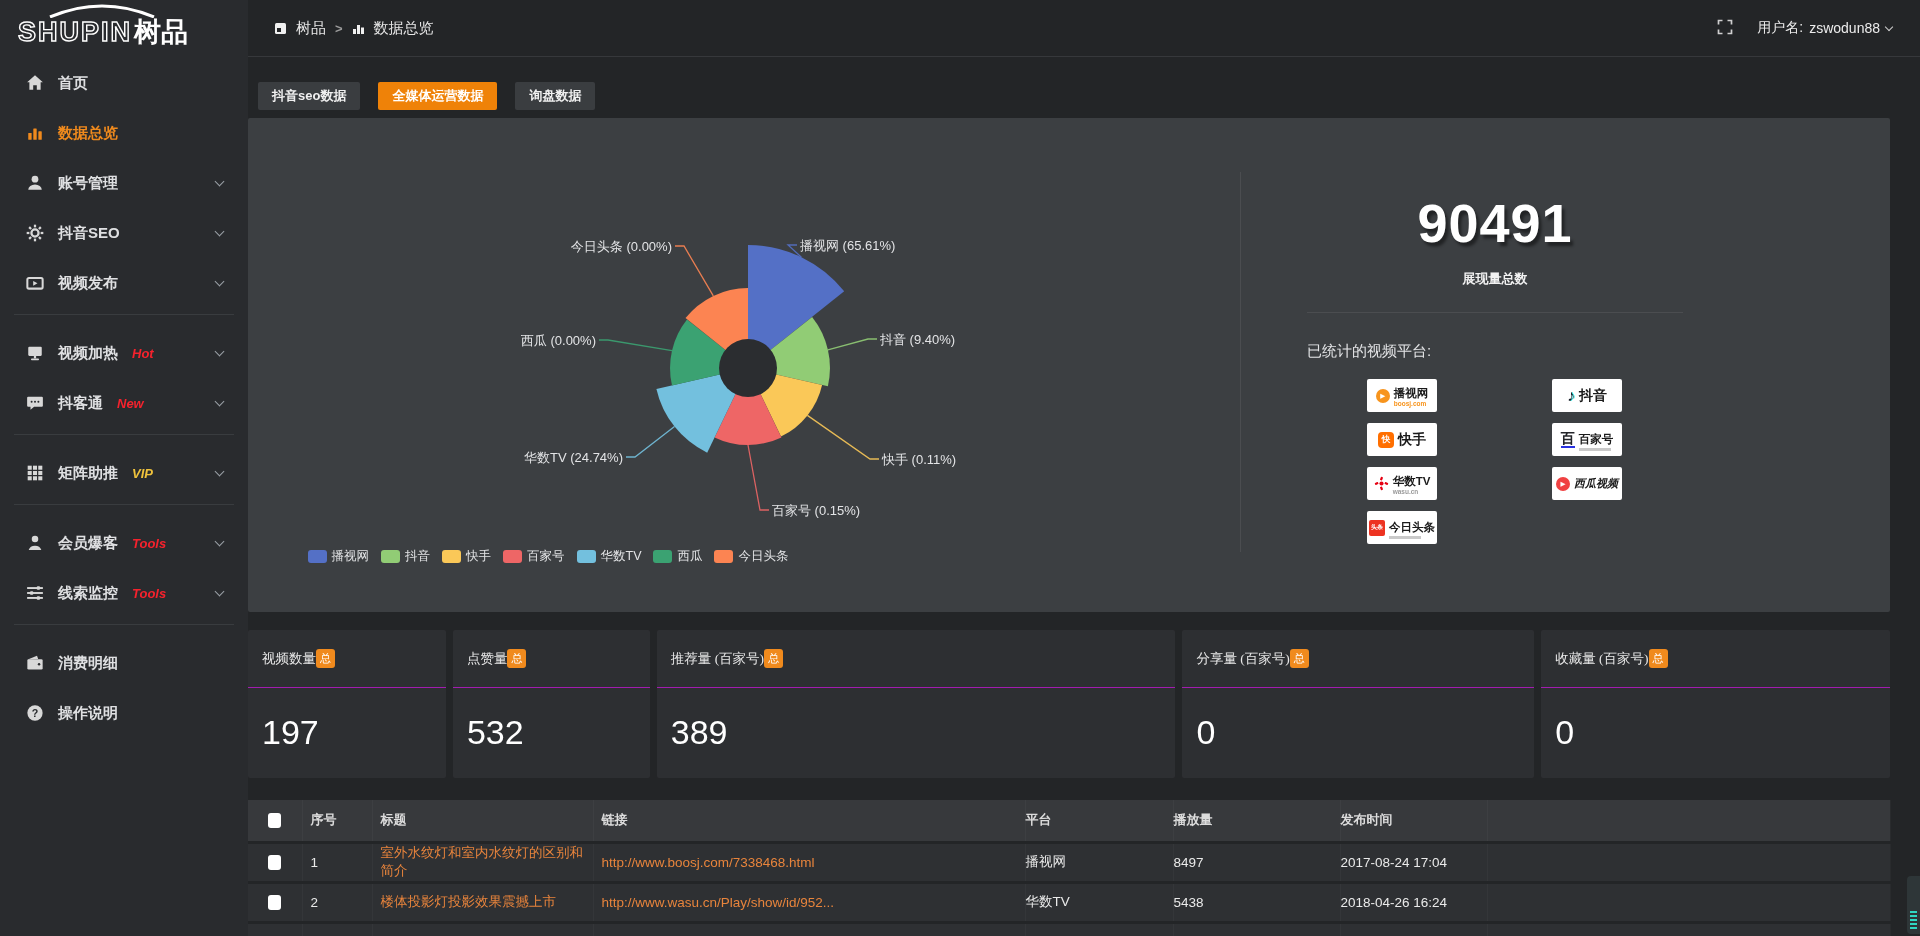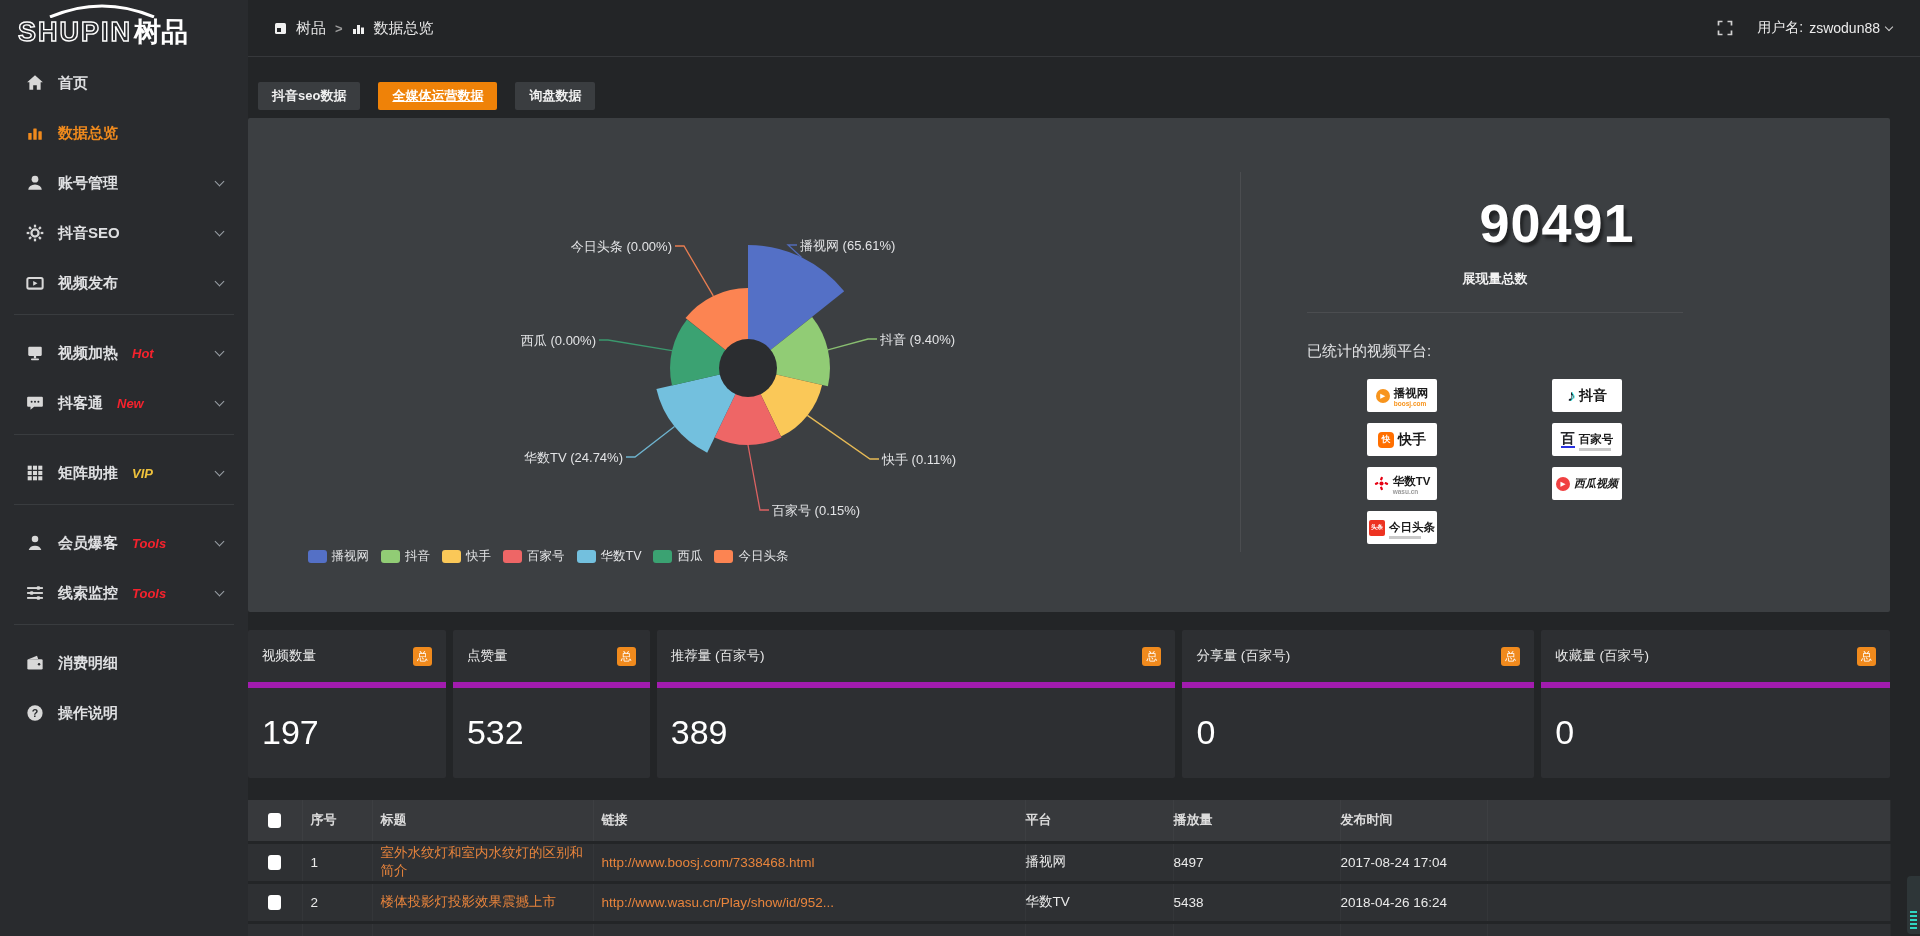--- a/index.html
+++ b/index.html
@@ -21,39 +21,39 @@
   .tag-gold { color:#f0c33c; }
   .chev { position:absolute; right:25px; width:7px; height:7px; border-right:1.6px solid #9aa0a6; border-bottom:1.6px solid #9aa0a6; transform:rotate(45deg); margin-top:-3px; }
   .s-div { height:1px; background:#393c3f; margin:6px 14px 13px 14px; }
 
   
   .main { margin-left:248px; height:936px; position:relative; }
   .topbar { height:57px; border-bottom:1px solid #36383b; display:flex; align-items:center; padding:0 28px 0 26px; }
   .crumb { display:flex; align-items:center; gap:9px; font-size:15px; }
   .crumb-ic { display:inline-flex; }
   .crumb-sep { color:#9b9b9b; font-size:13px; font-weight:bold; }
-  .top-right { margin-left:auto; display:flex; align-items:center; gap:24px; }
+  .top-right { margin-left:auto; display:flex; gap:24px; }
   .user-box { display:flex; align-items:center; gap:6px; font-size:14px; color:#ececec; cursor:pointer; }
   .chev-sm { width:6px; height:6px; border-right:1.4px solid #cfcfcf; border-bottom:1.4px solid #cfcfcf; transform:rotate(45deg); margin-top:-3px; }
 
   
   .tabs { display:flex; gap:18px; margin:25px 0 8px 10px; }
   .tab { height:28px; padding:0 14px; display:flex; align-items:center; background:#3a3d40; color:#f0f0f0; font-size:13px; font-weight:bold; border-radius:2px; cursor:pointer; }
-  .tab.active { background:#ef8208; color:#fff;text-decoration:underline; }
+  .tab.active { background:#ef8208; color:#fff; }
 
   
   .panel { position:relative; width:1642px; height:494px; background:#3c3f42; border-radius:2px; }
   #pie-svg { position:absolute; left:0; top:0; }
   #pie-svg text { font-family:"Liberation Sans","DejaVu Sans",sans-serif; }
   .legend { position:absolute; left:0; top:430px; width:600px; display:flex; justify-content:center; gap:12px; }
   .lg-item { display:flex; align-items:center; gap:5px; cursor:pointer; }
   .lg-chip { width:19px; height:13px; border-radius:3px; display:inline-block; }
   .lg-txt { font-size:12.5px; color:#e3e4e6; }
   .vdiv { position:absolute; left:992px; top:54px; width:1px; height:380px; background:#4b4d50; }
-  .total-value { position:absolute; left:1121px; top:74px; width:376px; text-align:center; font-size:54px; font-weight:bold; color:#fff; letter-spacing:1px; text-shadow:3px 4px 3px rgba(0,0,0,0.45); }
+  .total-value { position:absolute; left:1059px; top:74px; width:376px; text-align:center; font-size:54px; font-weight:bold; color:#fff; letter-spacing:1px; text-shadow:3px 4px 3px rgba(0,0,0,0.45); }
   .total-label { position:absolute; left:1059px; top:152px; width:376px; text-align:center; font-size:13px; font-weight:bold; color:#f2f2f2; }
   .sec-hr { position:absolute; left:1059px; top:194px; width:376px; height:1px; background:#4b4d50; }
   .plat-label { position:absolute; left:1059px; top:224px; font-size:15px; color:#e3e4e6; }
   .badges { position:absolute; left:1119px; top:261px; display:grid; grid-template-columns:70px 70px; column-gap:115px; row-gap:11px; grid-auto-rows:33px; }
   .badge { background:#fff; border-radius:2px; display:flex; align-items:center; justify-content:center; gap:4px; overflow:hidden; }
   .p-name { font-size:11.5px; font-weight:bold; color:#1a1a1a; line-height:1.05; }
   .p-name.big { font-size:14px; }
   .p-name.ital { font-style:italic; font-size:11px; }
   .p-sub { display:block; font-size:6.5px; font-weight:bold; color:#f7941d; line-height:1; }
   .p-sub.gray { color:#9a9a9a; }
@@ -62,21 +62,21 @@
   .pi-boosj { background:#f7941d; }
   .pi-xigua { background:#f04142; }
   .pi-note { font-size:16px; font-weight:bold; color:#161823; text-shadow:1px 0 0 #25f4ee; line-height:1; }
   .pi-ks { width:16px; height:16px; background:#ff6f00; border-radius:4px; color:#fff; font-size:8.5px; font-weight:bold; display:inline-flex; align-items:center; justify-content:center; flex:none; }
   .pi-bai { font-size:14px; font-weight:900; color:#24252a; border-bottom:2px solid #2932e1; line-height:1.1; }
   .pi-tt { width:16px; height:16px; background:#ed3321; border-radius:2px; color:#fff; font-size:6px; font-weight:bold; display:inline-flex; align-items:center; justify-content:center; flex:none; }
 
   
   .cards { display:flex; gap:7px; margin-top:18px; width:1642px; }
   .card { height:148px; background:#2d2f32; border-radius:2px; }
-  .card-h { height:58px; display:flex; align-items:center; justify-content:space-between; padding:0 14px; border-bottom:6px solid #a21caf; }
+  .card-h { height:58px; display:flex; align-items:center; justify-content:flex-start; padding:0 14px; border-bottom:1px solid #a21caf;font-family:Liberation Serif, serif; }
   .card-label { font-size:13.5px; color:#e8e8e8; }
   .card-badge { width:19px; height:19px; background:#f08a1d; border-radius:3px; color:#fff; font-size:11px; display:flex; align-items:center; justify-content:center; flex:none; }
   .card-v { height:89px; display:flex; align-items:center; padding-left:14px; font-size:34px; color:#fff; }
 
   
   .table-wrap { margin-top:22px; width:1642px; }
   table { width:1642px; border-collapse:collapse; table-layout:fixed; }
   th { height:42px; background:#37393c; font-size:13px; font-weight:bold; color:#dcdcdc; }
   td { height:40px; background:#2e3033; font-size:13.5px; color:#eaeaea; }
   tbody tr { border-top:3px solid #232527; }

